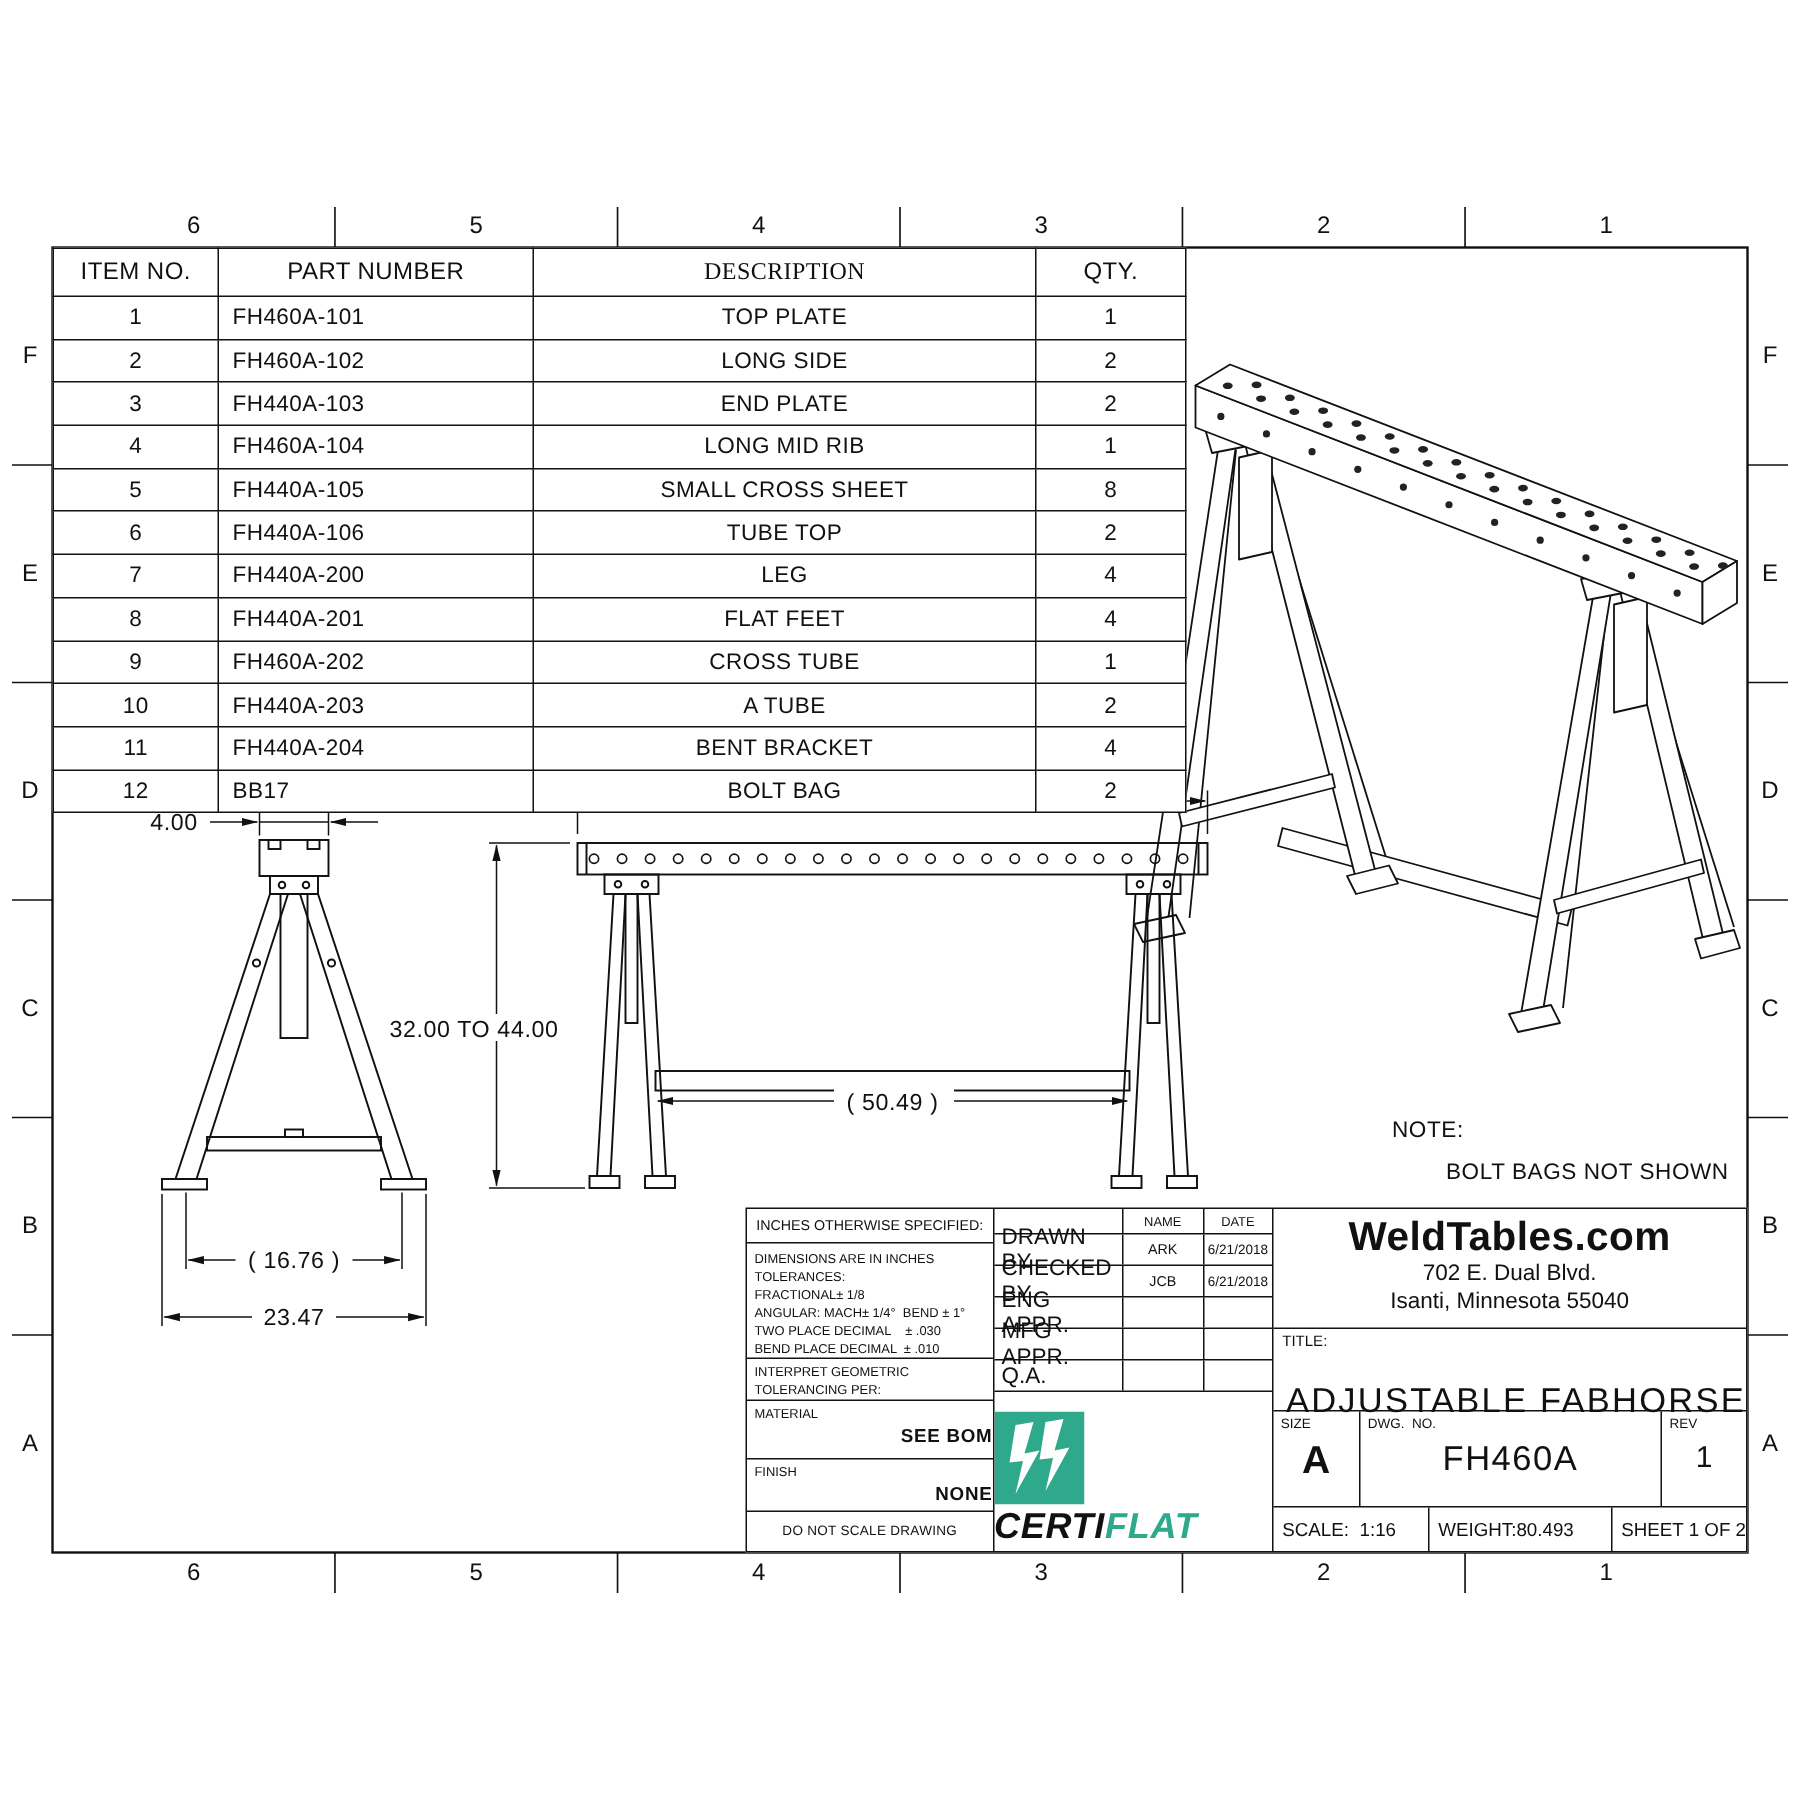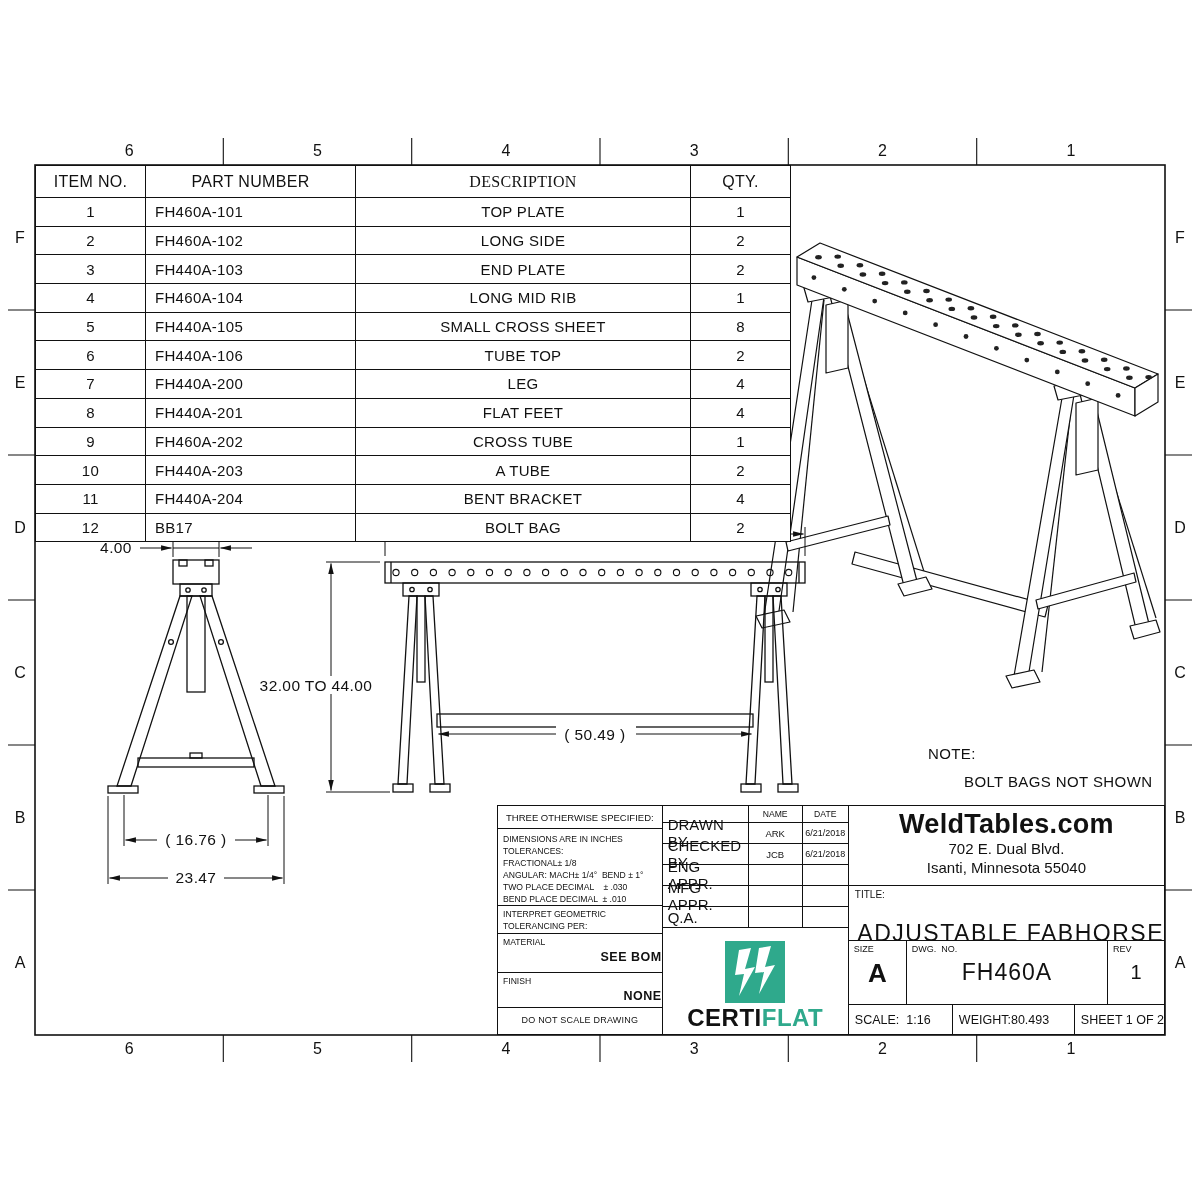--- a/index.html
+++ b/index.html
@@ -30,21 +30,21 @@
   .tb-matfin .big-val{text-align:right;font-size:12.5px;letter-spacing:.5px;margin-top:3px;font-weight:bold;}
   .tb-dns{height:25px;font-size:9px;line-height:25px;text-align:center;letter-spacing:.2px;}
 
   #tb-mid{width:190px;border-right:1.3px solid #111;display:flex;flex-direction:column;}
   .appr-row{display:flex;height:21px;border-bottom:1.2px solid #111;flex:none;}
   .appr-row.head{height:17px;}
   .appr-label{width:86px;border-right:1.2px solid #111;display:flex;align-items:center;padding-left:5px;font-size:15px;}
   .appr-name{width:54px;border-right:1.2px solid #111;display:flex;align-items:center;justify-content:center;font-size:9.5px;}
   .appr-date{flex:1;display:flex;align-items:center;justify-content:center;font-size:9px;}
   .appr-row.head .appr-name,.appr-row.head .appr-date{font-size:8.6px;}
-  #logo-area{flex:1;display:flex;flex-direction:column;align-items:center;justify-content:flex-end;padding-bottom:4px;}
+  #logo-area{flex:1;display:flex;flex-direction:column;justify-content:flex-end;padding-bottom:4px;font-style:italic;}
   #logo-mark{width:60px;height:62px;margin-bottom:3px;}
   #logo-word{font-size:24px;font-weight:bold;letter-spacing:.5px;line-height:1;}
 
   #tb-right{flex:1;display:flex;flex-direction:column;}
   .tb-company{height:80px;border-bottom:1.3px solid #111;text-align:center;}
   .co-name{font-size:27px;font-weight:bold;margin-top:3px;letter-spacing:.3px;}
   .co-addr{font-size:15px;line-height:1.25;}
   .tb-title{height:55px;border-bottom:1.3px solid #111;}
   .title-label{font-size:10px;padding:3px 0 0 6px;}
   .title-value{text-align:right;font-size:23px;letter-spacing:1.5px;margin-top:20px;white-space:nowrap;}
@@ -375,21 +375,21 @@
       </tbody>
   </table>
 
   <div id="note">
     <div>NOTE:</div>
     <div class="note-text">BOLT BAGS NOT SHOWN</div>
   </div>
 
   <div id="title-block">
     <div id="tb-left">
-      <div class="tb-unless">THREE OTHERWISE SPECIFIED:</div>
+      <div class="tb-unless">INCHES OTHERWISE SPECIFIED:</div>
       <div class="tb-tols" id="tol-lines">
           <div class="tol-line">DIMENSIONS ARE IN INCHES</div>
           <div class="tol-line">TOLERANCES:</div>
           <div class="tol-line">FRACTIONAL± 1/8</div>
           <div class="tol-line">ANGULAR: MACH± 1/4°  BEND ± 1°</div>
           <div class="tol-line">TWO PLACE DECIMAL    ± .030</div>
           <div class="tol-line">BEND PLACE DECIMAL  ± .010</div>
         </div>
       <div class="tb-interp">
         <div>INTERPRET GEOMETRIC</div>

